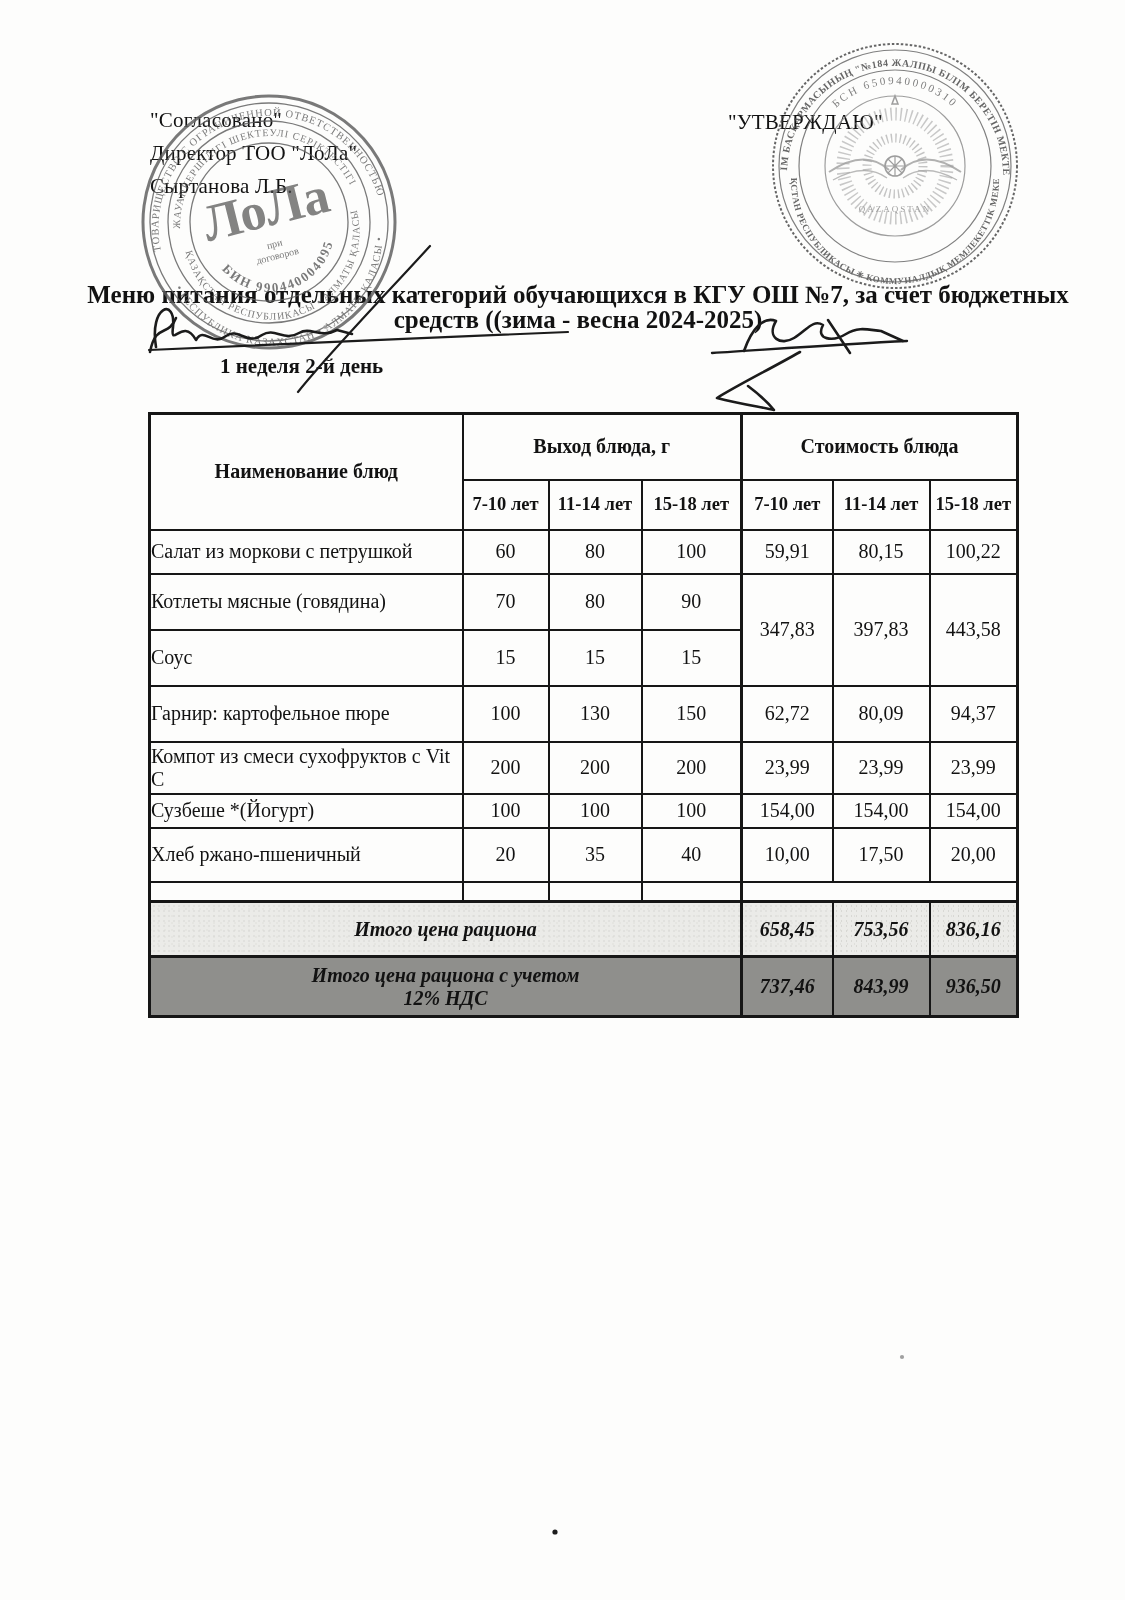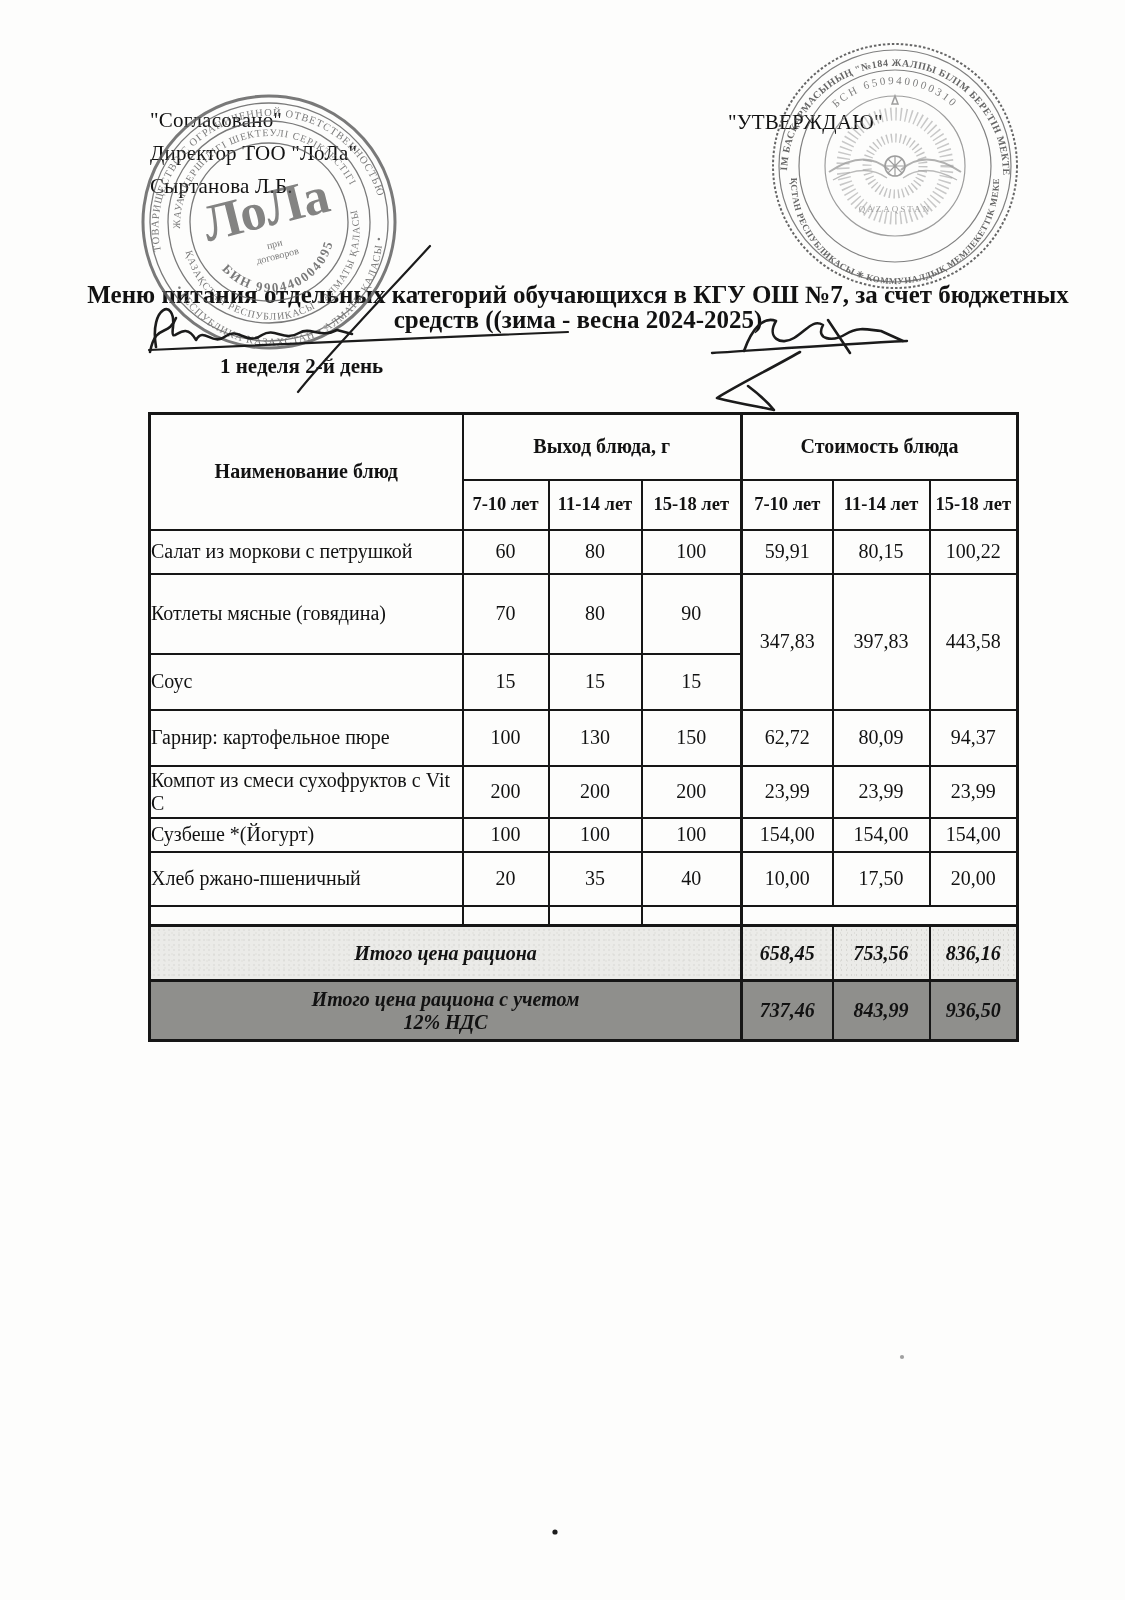--- a/index.html
+++ b/index.html
@@ -38,21 +38,21 @@
   }
   table.menu th,table.menu td{border:2px solid #161616;padding:0;}
   table.menu{border:3px solid #161616;}
   table.menu th{font-weight:700;}
   tr.group-h{height:66px;}
   tr.sub-h{height:50px;}
   tr.sub-h th{font-size:18.5px;}
   td.name{text-align:left;padding:2px 4px 2px 6px;line-height:1.12;margin-left:16px;}
   td.num{text-align:center;}
   .thick-l{border-left-width:3px !important;}
-  tr.r-salat{height:44px;} tr.r-kotl{height:80px;} tr.r-sous{height:56px;}
+  tr.r-salat{height:44px;} tr.r-kotl{height:56px;} tr.r-sous{height:56px;}
   tr.r-garn{height:56px;} tr.r-komp{height:52px;} tr.r-suzb{height:34px;}
   tr.r-hleb{height:54px;} tr.r-empty{height:20px;}
   tr.total-light{height:55px;} tr.total-dark{height:60px;margin-left:12px;}
   tr.total-light td{
     border-top-width:3px;
     font-weight:700;font-style:italic;
     background-color:#ebebe8;
     background-image:radial-gradient(#c4c4bf 11%,transparent 12%),radial-gradient(#d2d2cd 9%,transparent 10%);
     background-size:5px 5px,7px 7px;background-position:0 0,3px 2px;
   }

